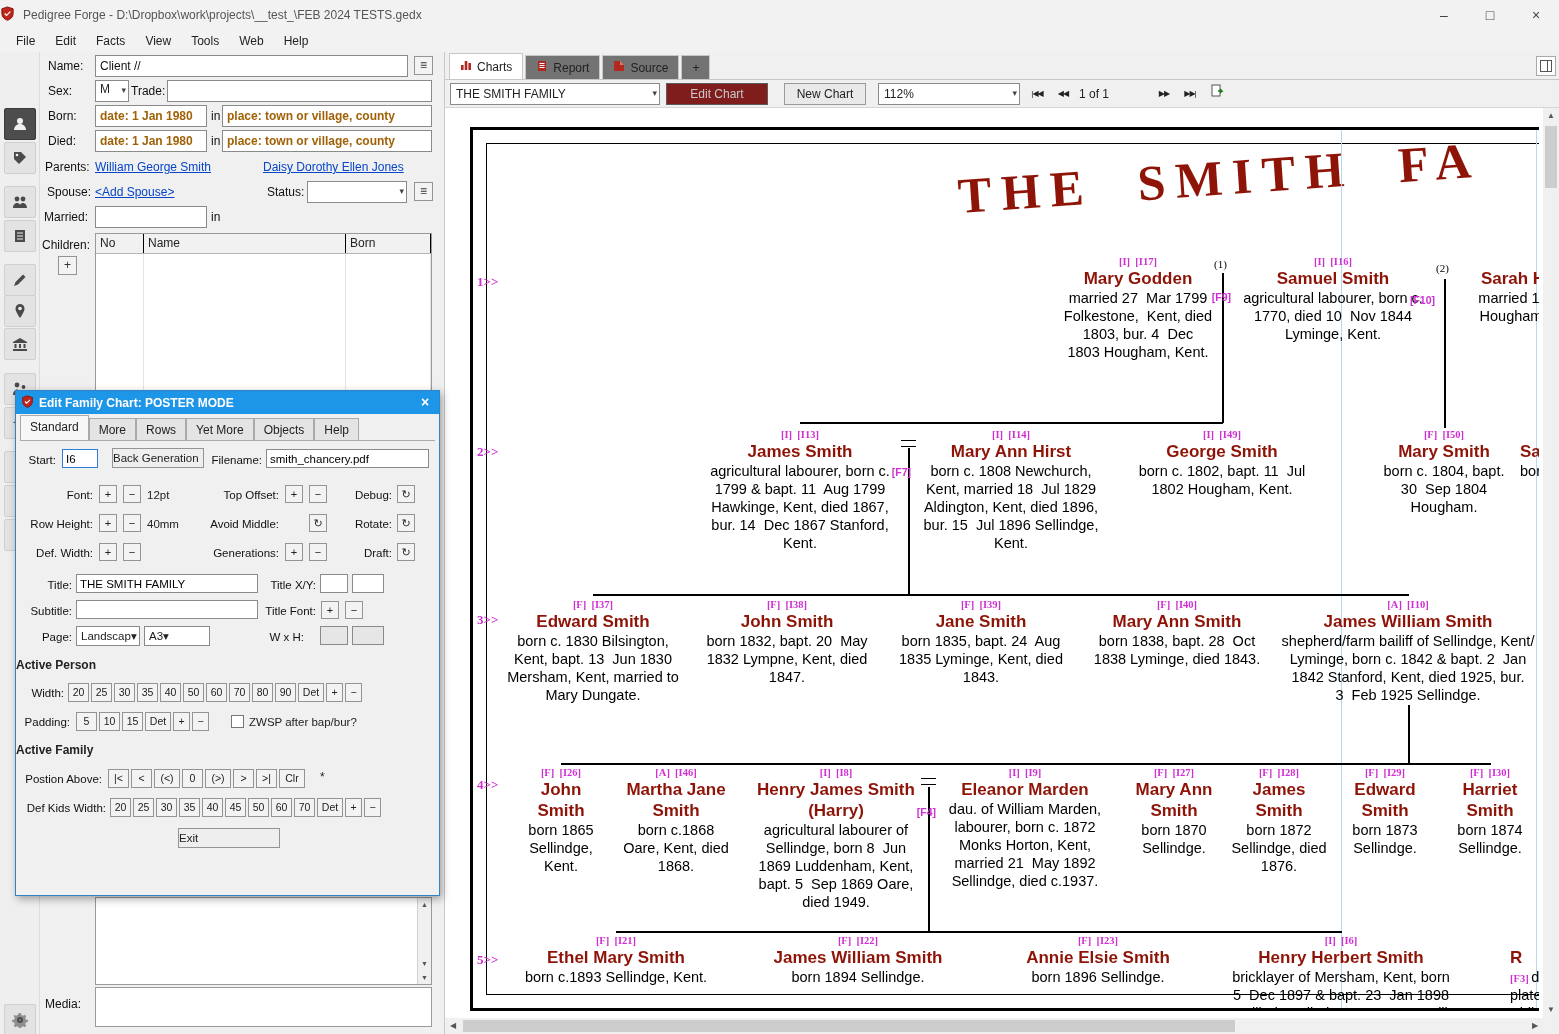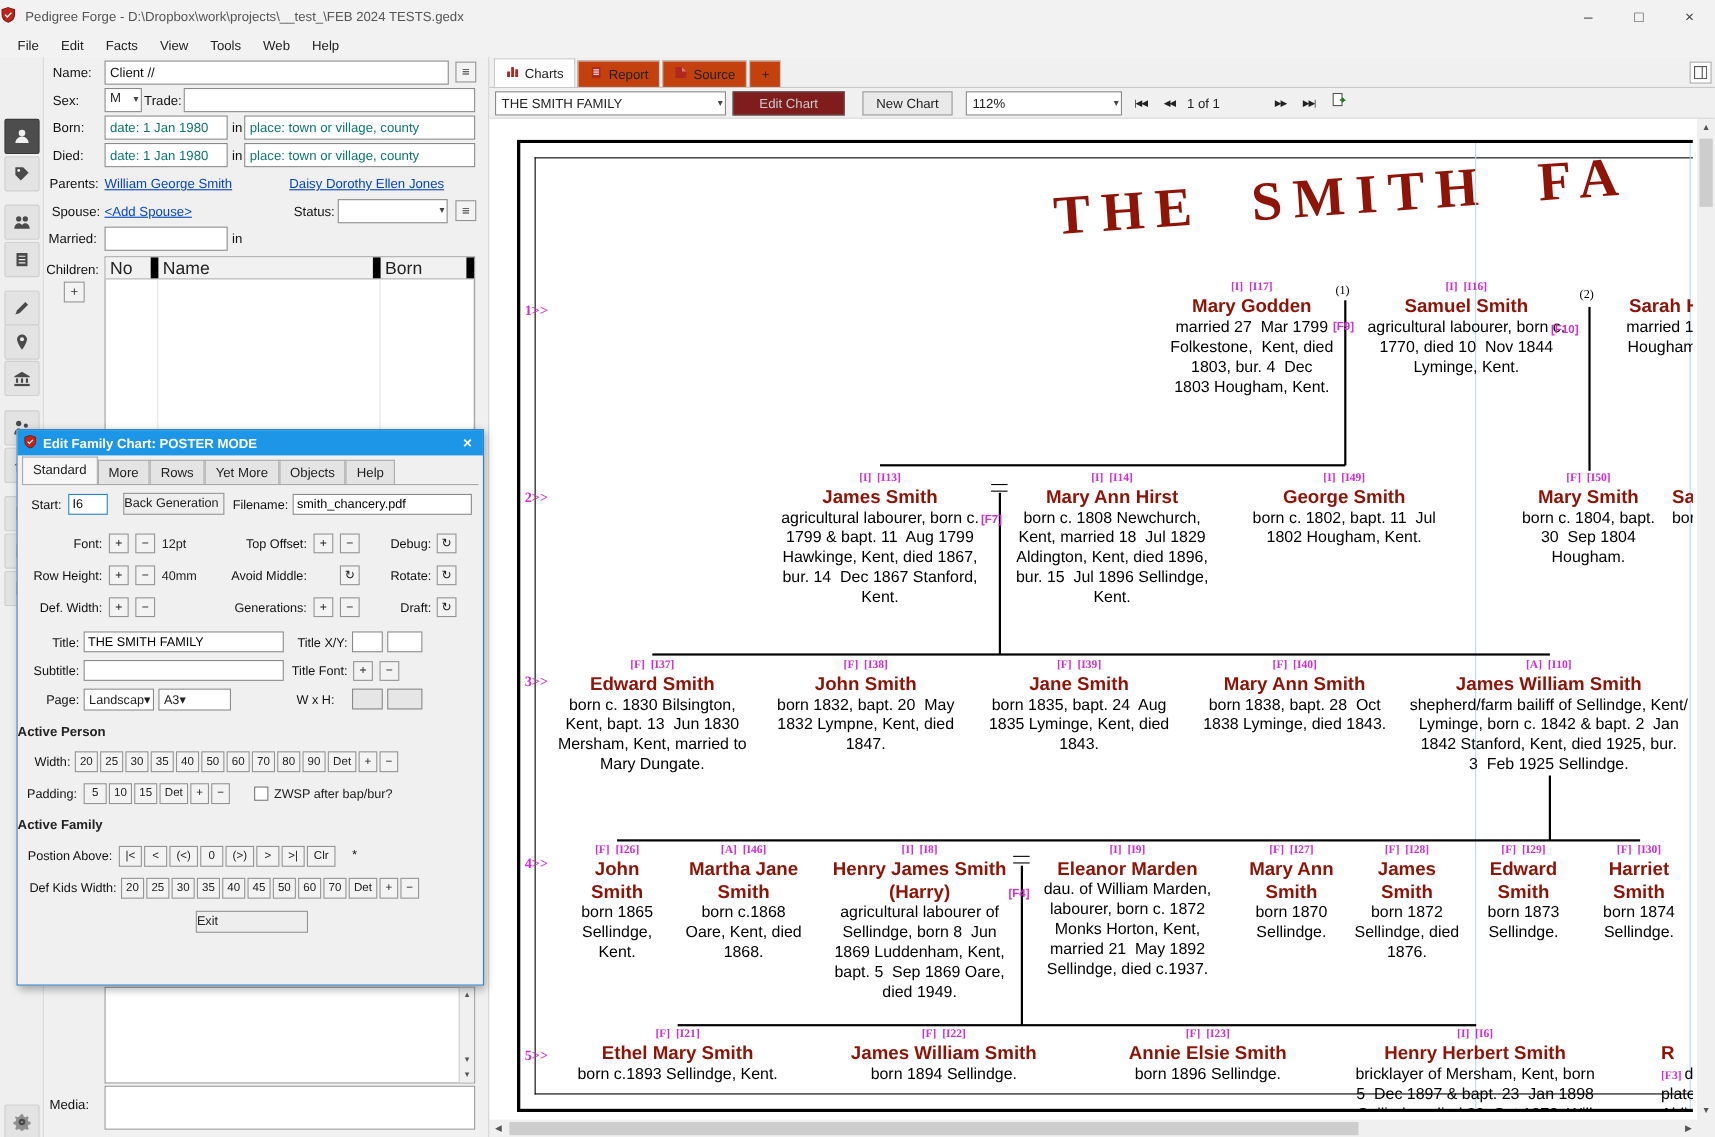--- a/index.html
+++ b/index.html
@@ -15,38 +15,38 @@
 
 .iconstrip{position:absolute;left:0;top:52px;width:40px;bottom:0;background:#efefef;border-right:1px solid #dcdcdc;}
 .strip-icon{position:absolute;left:4px;width:32px;height:32px;display:flex;align-items:center;justify-content:center;border-radius:2px;color:#4a4a4a;background:#e3e3e3;border:1px solid #cfcfcf;}
 .strip-icon.active{background:#4d4d4d;color:#f0f0f0;border-color:#3a3a3a;}
 .strip-icon svg{display:block;}
 
 .formpanel{position:absolute;left:40px;top:52px;width:405px;bottom:0;background:#f0f0f0;border-right:1px solid #c9c9c9;}
 .fp-row{position:absolute;left:0;right:0;height:36px;}
 .fl{position:absolute;font-size:12px;color:#111;line-height:22px;}
 .fin{position:absolute;height:22px;border:1px solid #8a8a8a;background:#fff;font-size:12px;padding:1px 4px;color:#111;}
-.fin.ghost{color:#0f766e;}
+.fin.ghost{color:#a16207;font-weight:bold;}
 .flink{position:absolute;color:#0645c8;text-decoration:underline;font-size:12px;line-height:22px;cursor:pointer;}
 .fsel{position:absolute;height:22px;border:1px solid #8a8a8a;background:#fff;font-size:12px;padding:1px 14px 1px 4px;}
 .fsel .arw,.dsel .arw{position:absolute;right:2px;top:4px;font-size:9px;color:#444;}
 .sqbtn{position:absolute;width:19px;height:19px;border:1px solid #949494;background:#f3f3f3;font-size:12px;line-height:16px;text-align:center;color:#333;}
 .ctable{position:absolute;left:55px;top:181px;width:337px;border:1px solid #9a9a9a;background:#fff;}
 .ctable .hdr{display:flex;height:20px;background:#f1f1f1;border-bottom:1px solid #b5b5b5;}
-.ctable .hdr span{border-right:7px solid #000000;font-size:16px;padding:2px 4px;}
+.ctable .hdr span{border-right:1px solid #000000;font-size:12px;padding:2px 4px;}
 .ctable .bodyrows{height:150px;display:flex;}
 .ctable .bodyrows i{border-right:1px solid #e4e4e4;display:block;}
 .listbox{position:absolute;left:55px;top:845px;width:337px;height:88px;border:1px solid #9a9a9a;background:#fff;}
 .lb-scroll{position:absolute;right:0;top:0;bottom:0;width:14px;background:#f0f0f0;border-left:1px solid #d0d0d0;}
 .lb-scroll span{position:absolute;left:0;width:13px;height:13px;font-size:7px;color:#555;text-align:center;line-height:13px;}
 .mediabox{position:absolute;left:55px;top:935px;width:337px;height:40px;border:1px solid #9a9a9a;background:#fff;}
 
 .main-area{position:absolute;left:445px;top:52px;right:0;bottom:0;background:#f0f0f0;}
 .mtabs{position:absolute;left:0;top:0;right:0;height:28px;border-bottom:1px solid #c8c8c8;display:flex;align-items:flex-end;padding-left:4px;gap:2px;}
-.mtab{display:flex;align-items:center;gap:5px;padding:4px 10px;border:1px solid #c8c8c8;border-bottom:none;background:#c2410c;height:24px;font-size:12px;}
+.mtab{display:flex;align-items:center;gap:5px;padding:4px 10px;border:1px solid #c8c8c8;border-bottom:none;background:#737373;height:24px;font-size:12px;}
 .mtab.active{background:#fff;height:26px;}
 .panelbtn{position:absolute;right:3px;top:4px;width:20px;height:20px;border:1px solid #aaa;background:#fdfdfd;display:flex;align-items:center;justify-content:center;}
 .mtoolbar{position:absolute;left:0;top:28px;right:0;height:28px;background:#f0f0f0;border-bottom:1px solid #d5d5d5;}
 .dsel{position:absolute;height:22px;border:1px solid #8a8a8a;background:#fff;font-size:12px;padding:3px 16px 1px 5px;}
 .pushbtn{position:absolute;height:22px;border:1px solid #9a9a9a;background:#e9e9e9;font-size:12px;text-align:center;line-height:20px;}
 .pushbtn.disabled{background:#7f1d1d;color:#c9c9c9;border-color:#5c5c5c;}
 .navbtn{position:absolute;width:24px;height:22px;border:1px solid transparent;background:transparent;font-size:8px;color:#222;text-align:center;line-height:20px;letter-spacing:-1px;}
 .pager{position:absolute;font-size:12px;line-height:22px;}
 .chartwrap{position:absolute;left:0;top:56px;right:16px;bottom:16px;background:#fff;overflow:hidden;}
 .canvas{position:absolute;left:25px;top:19px;width:1069px;height:884px;background:#fff;overflow:hidden;font-family:"Liberation Serif",serif;}

